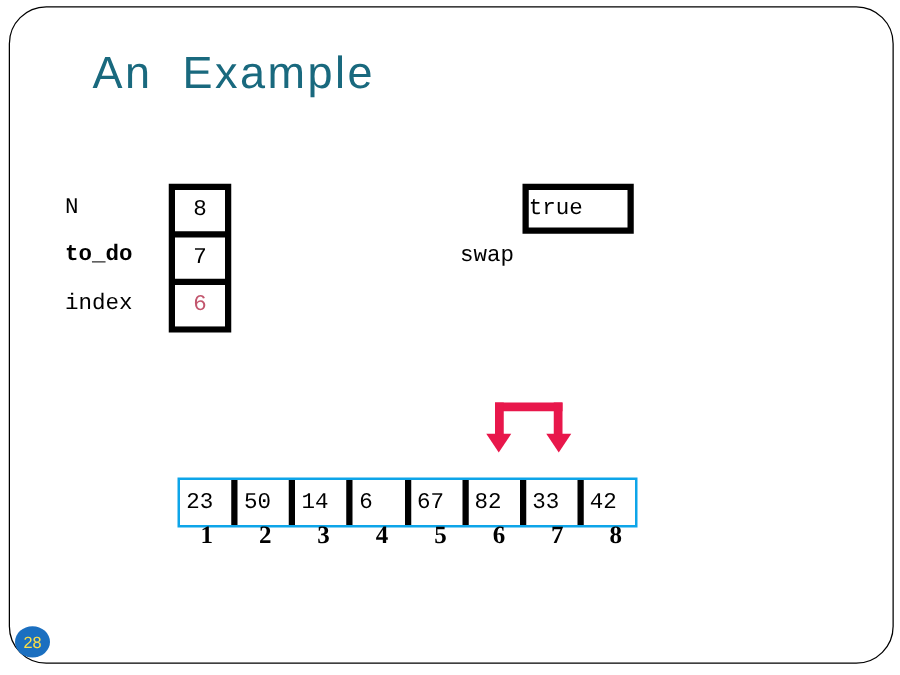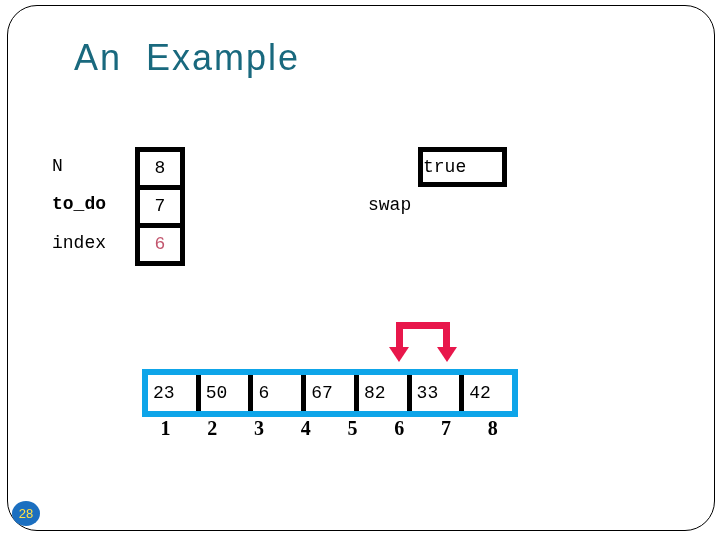--- a/index.html
+++ b/index.html
@@ -69,23 +69,23 @@
     border-right: 10px solid transparent;
     border-top: 15px solid #E8174B;
     background: transparent;
   }
   .arrow-head-left  { left: 389px; top: 347px; }
   .arrow-head-right { left: 437px; top: 347px; }
 
   
   .array-row {
     position: absolute;
-    left: 142px; top: 369px;
+    left: 142px; top: 382px;
     width: 364px; height: 36px;
-    border: 6px solid #0ea5e9;
+    border: 2px solid #0ea5e9;
     display: flex;
     justify-content: space-between;
   }
   .array-cell {
     flex: 1;
     line-height: 36px;
     padding-left: 5px;
     background: #fff;
   }
   .array-cell + .array-cell { border-left: 5px solid #000; }
@@ -140,20 +140,21 @@
 
 <div class="arrow-part arrow-bar"></div>
 <div class="arrow-part arrow-stem-left"></div>
 <div class="arrow-part arrow-stem-right"></div>
 <div class="arrow-head arrow-head-left"></div>
 <div class="arrow-head arrow-head-right"></div>
 
 <div class="array-row">
   <div class="array-cell mono">23</div>
   <div class="array-cell mono">50</div>
+  <div class="array-cell mono">14</div>
   <div class="array-cell mono">6</div>
   <div class="array-cell mono">67</div>
   <div class="array-cell mono">82</div>
   <div class="array-cell mono">33</div>
   <div class="array-cell mono">42</div>
 </div>
 
 <div class="index-row">
   <div class="index-cell">1</div>
   <div class="index-cell">2</div>

